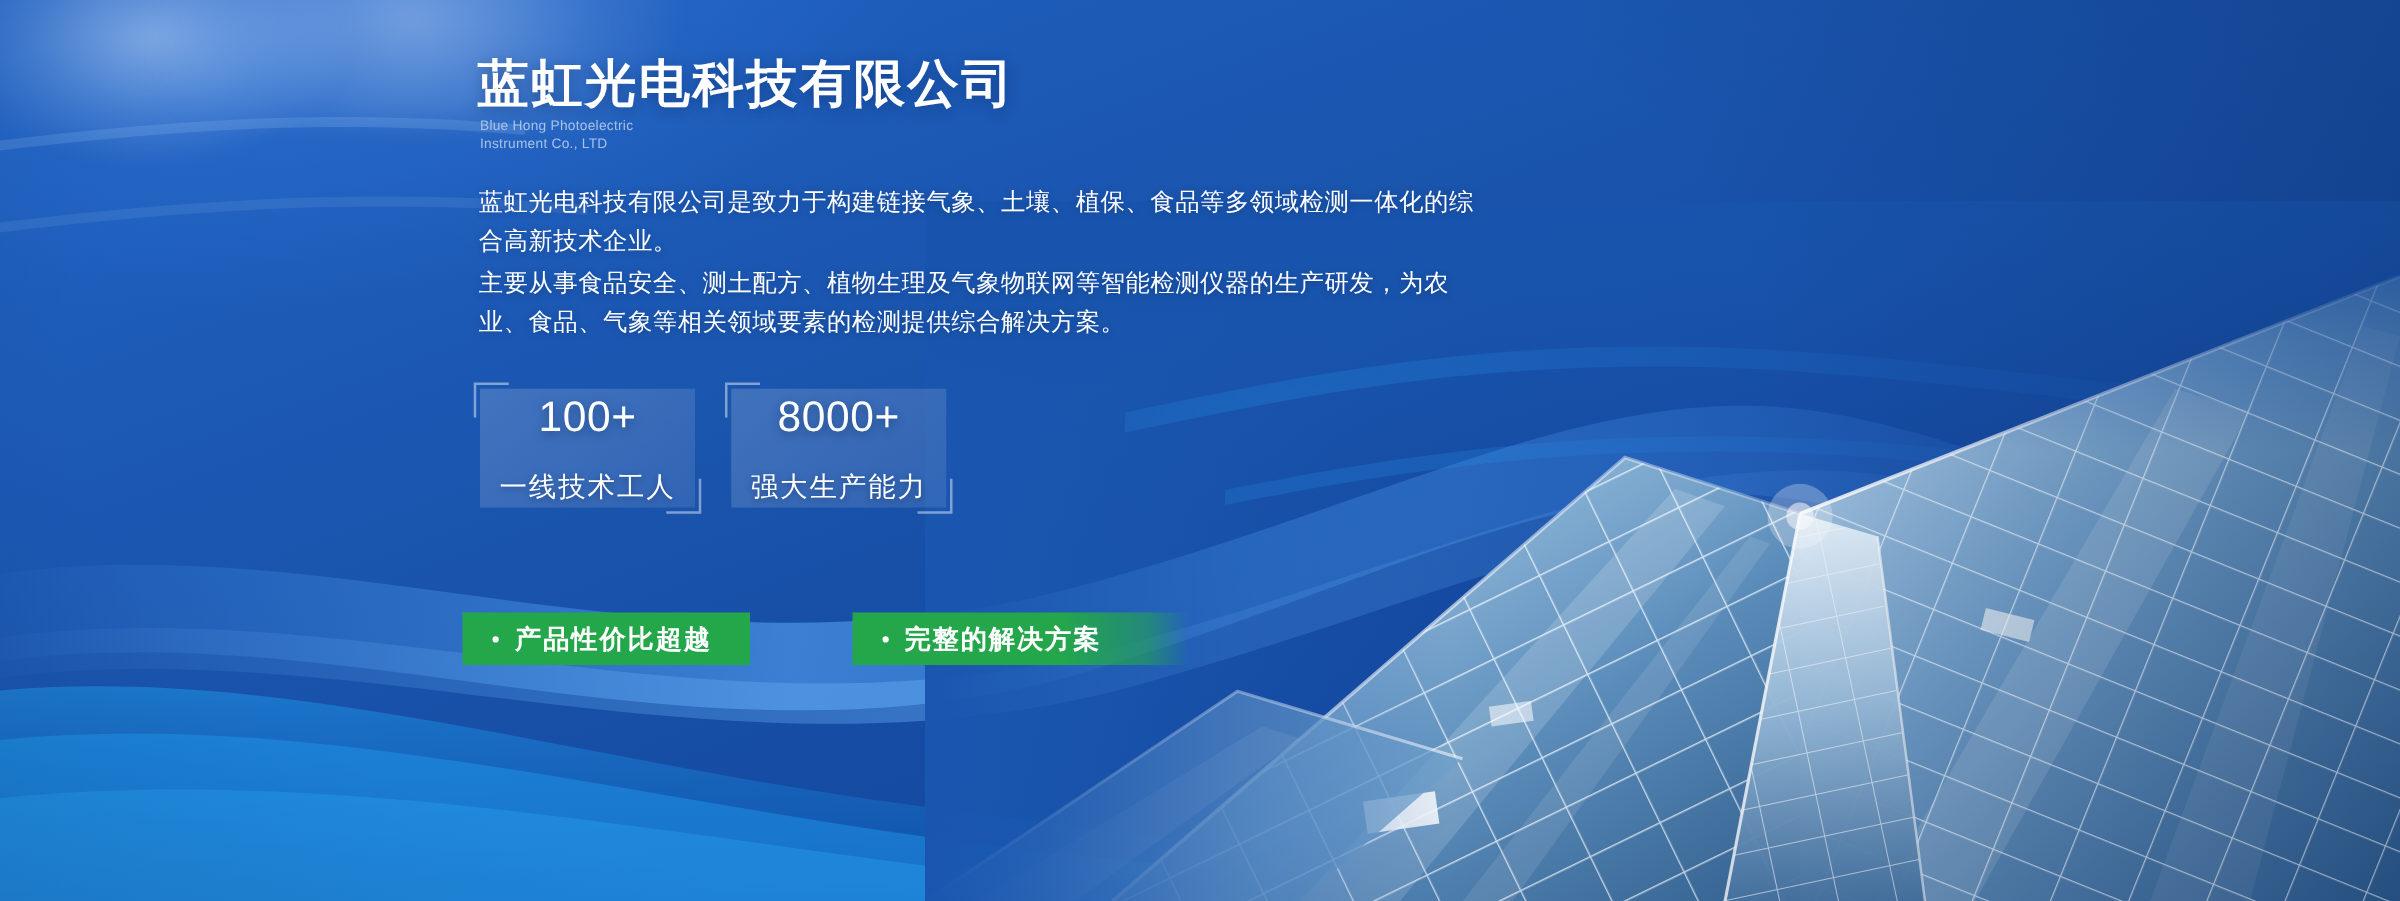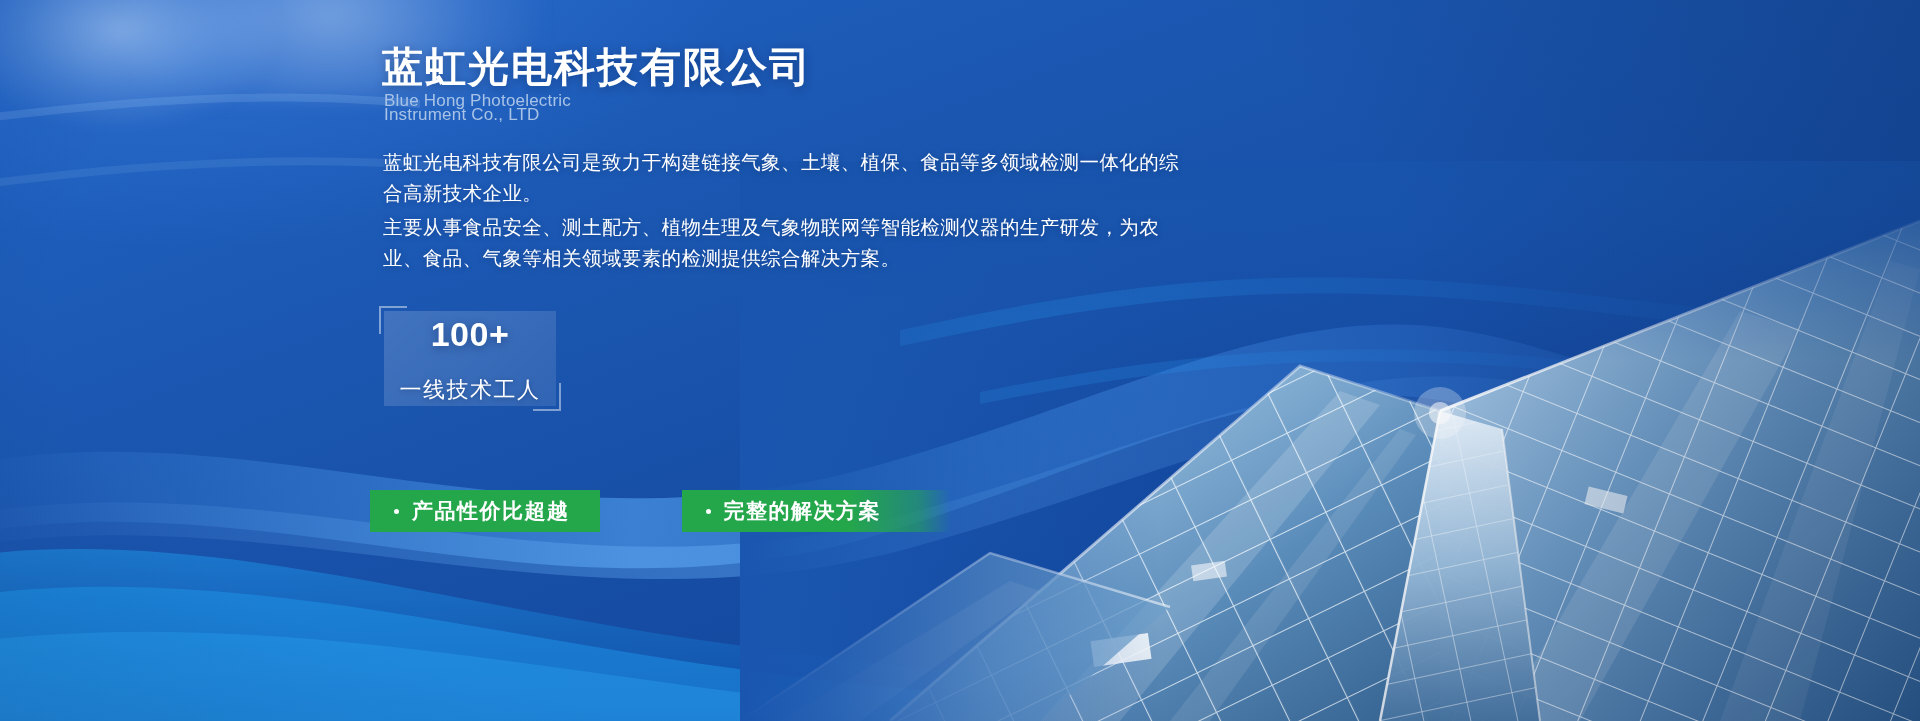--- a/index.html
+++ b/index.html
@@ -53,21 +53,21 @@
   .content{position:absolute;left:0;top:0;width:1920px;height:721px;padding-left:32px;}
 
   .title{
     position:absolute;left:382px;top:40px;
     font-size:41px;font-weight:700;color:#ffffff;letter-spacing:2px;
     text-shadow:0 2px 10px rgba(0,20,60,.35);
     white-space:nowrap;
   }
   .subtitle{
     position:absolute;left:384px;top:94px;
-    font-size:17px;line-height:14px;color:#a9c3e6;letter-spacing:.2px;
+    font-size:11px;line-height:14px;color:#a9c3e6;letter-spacing:.2px;
     font-weight:400;
   }
   .subtitle div{white-space:nowrap;}
 
   .para{
     position:absolute;left:383px;
     width:800px;color:#ffffff;font-size:19.5px;line-height:31px;
     letter-spacing:.4px;font-weight:400;
     text-shadow:0 1px 6px rgba(0,20,60,.30);
   }
@@ -85,21 +85,21 @@
     content:"";position:absolute;left:-5px;top:-5px;width:26px;height:26px;
     border-left:2px solid rgba(255,255,255,.45);
     border-top:2px solid rgba(255,255,255,.45);
   }
   .stat::after{
     content:"";position:absolute;right:-5px;bottom:-5px;width:26px;height:26px;
     border-right:2px solid rgba(255,255,255,.45);
     border-bottom:2px solid rgba(255,255,255,.45);
   }
   .stat-num{
-    font-size:34px;font-weight:700;color:#ffffff;line-height:1;
+    font-size:34px;font-weight:400;color:#ffffff;line-height:1;
     margin-bottom:28px;letter-spacing:.5px;
     text-shadow:0 2px 8px rgba(0,20,60,.35);
   }
   .stat-label{
     font-size:22px;color:#ffffff;letter-spacing:1.5px;line-height:1;
     text-shadow:0 1px 5px rgba(0,20,60,.35);
   }
 
   
   .banner{
@@ -270,20 +270,24 @@
 
     <div class="para para2">主要从事食品安全、测土配方、植物生理及气象物联网等智能检测仪器的生产研发，为农业、食品、气象等相关领域要素的检测提供综合解决方案。</div>
 
     <div class="para para1">蓝虹光电科技有限公司是致力于构建链接气象、土壤、植保、食品等多领域检测一体化的综合高新技术企业。</div>
 
     <div class="stats">
       <div class="stat">
         <div class="stat-num">100+</div>
         <div class="stat-label">一线技术工人</div>
       </div>
+      <div class="stat">
+        <div class="stat-num">8000+</div>
+        <div class="stat-label">强大生产能力</div>
+      </div>
     </div>
 
     <div class="banner">
       <div class="banner-item bi-1">
         <span class="dot"></span>
         <span>产品性价比超越</span>
       </div>
       <div class="banner-gap"></div>
       <div class="banner-item bi-2">
         <span class="dot"></span>

